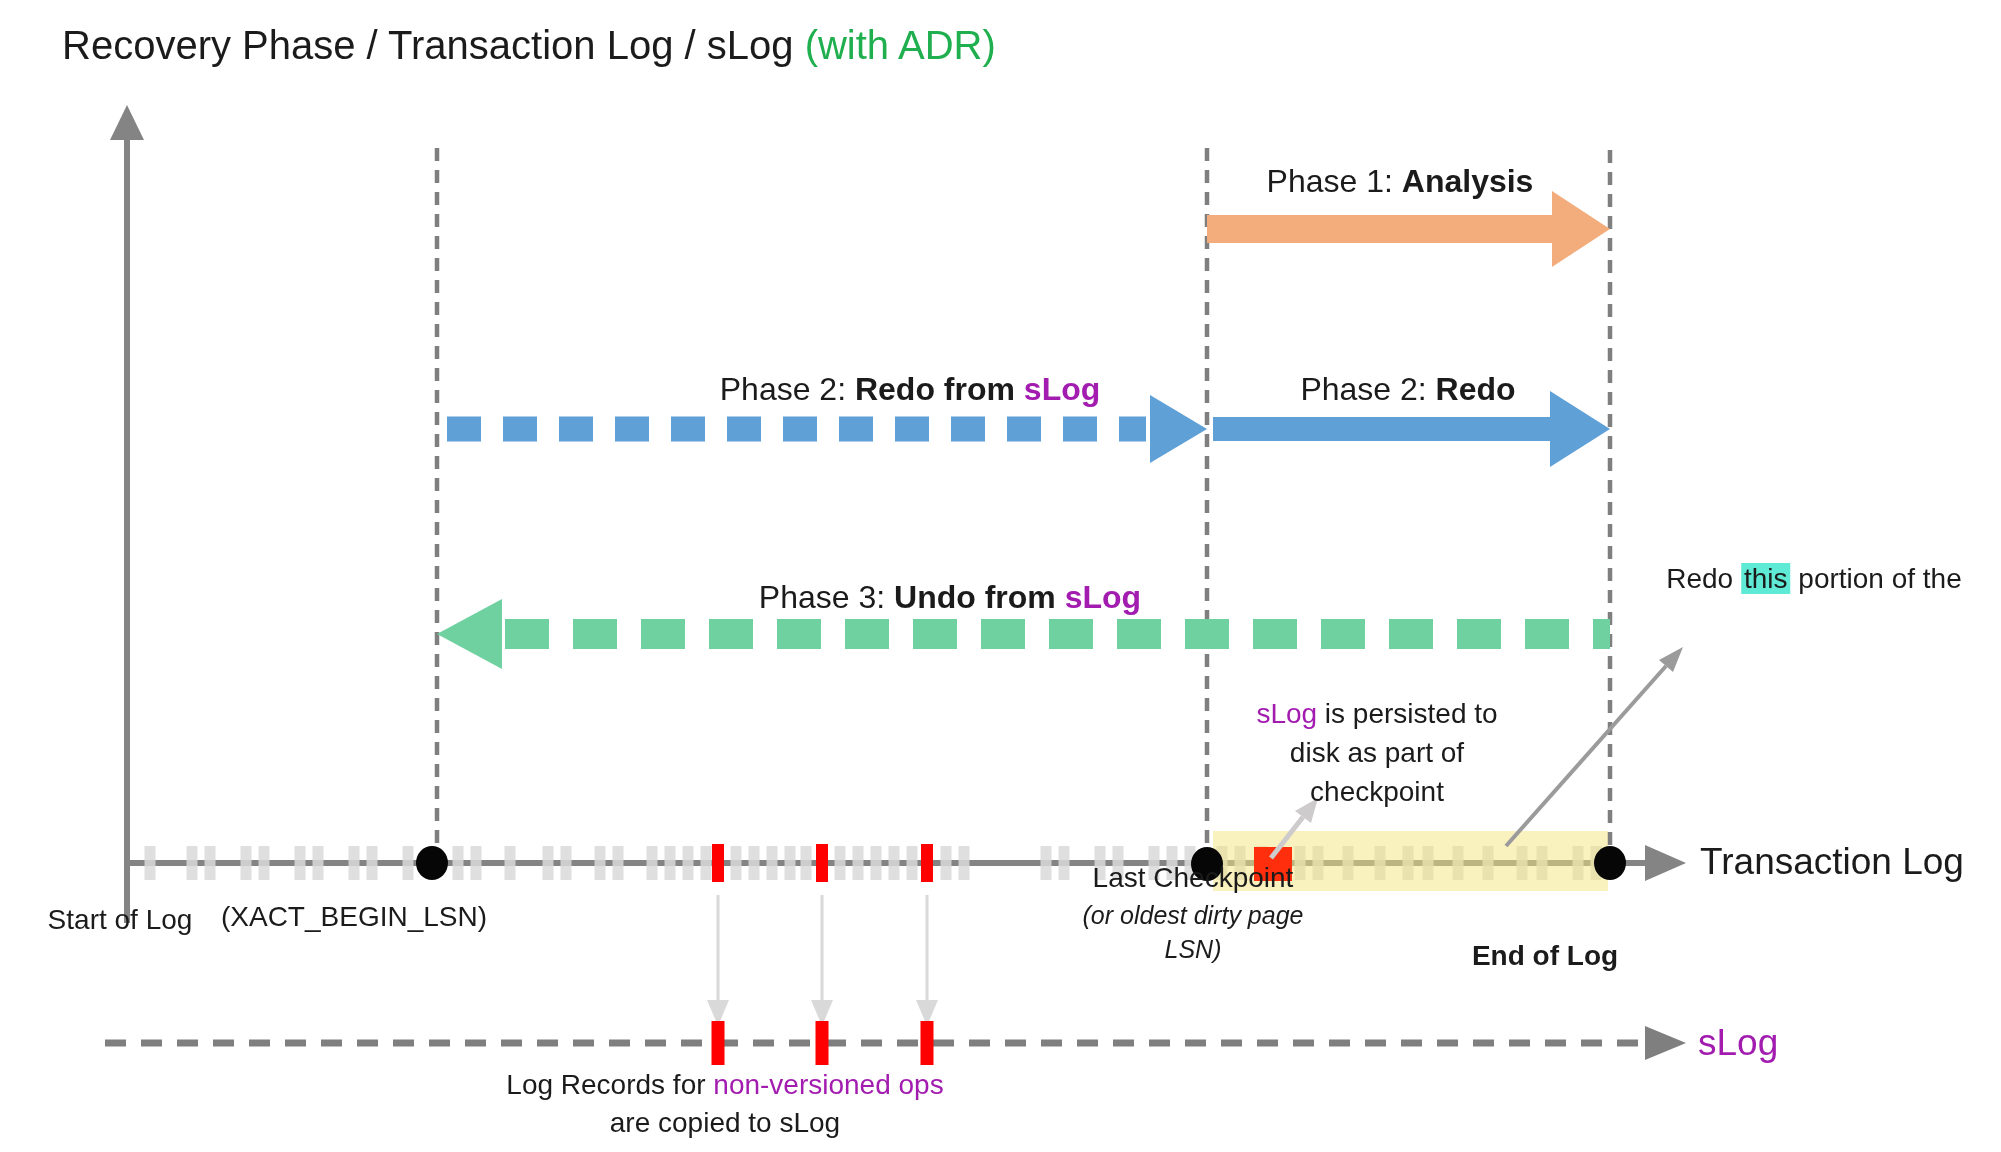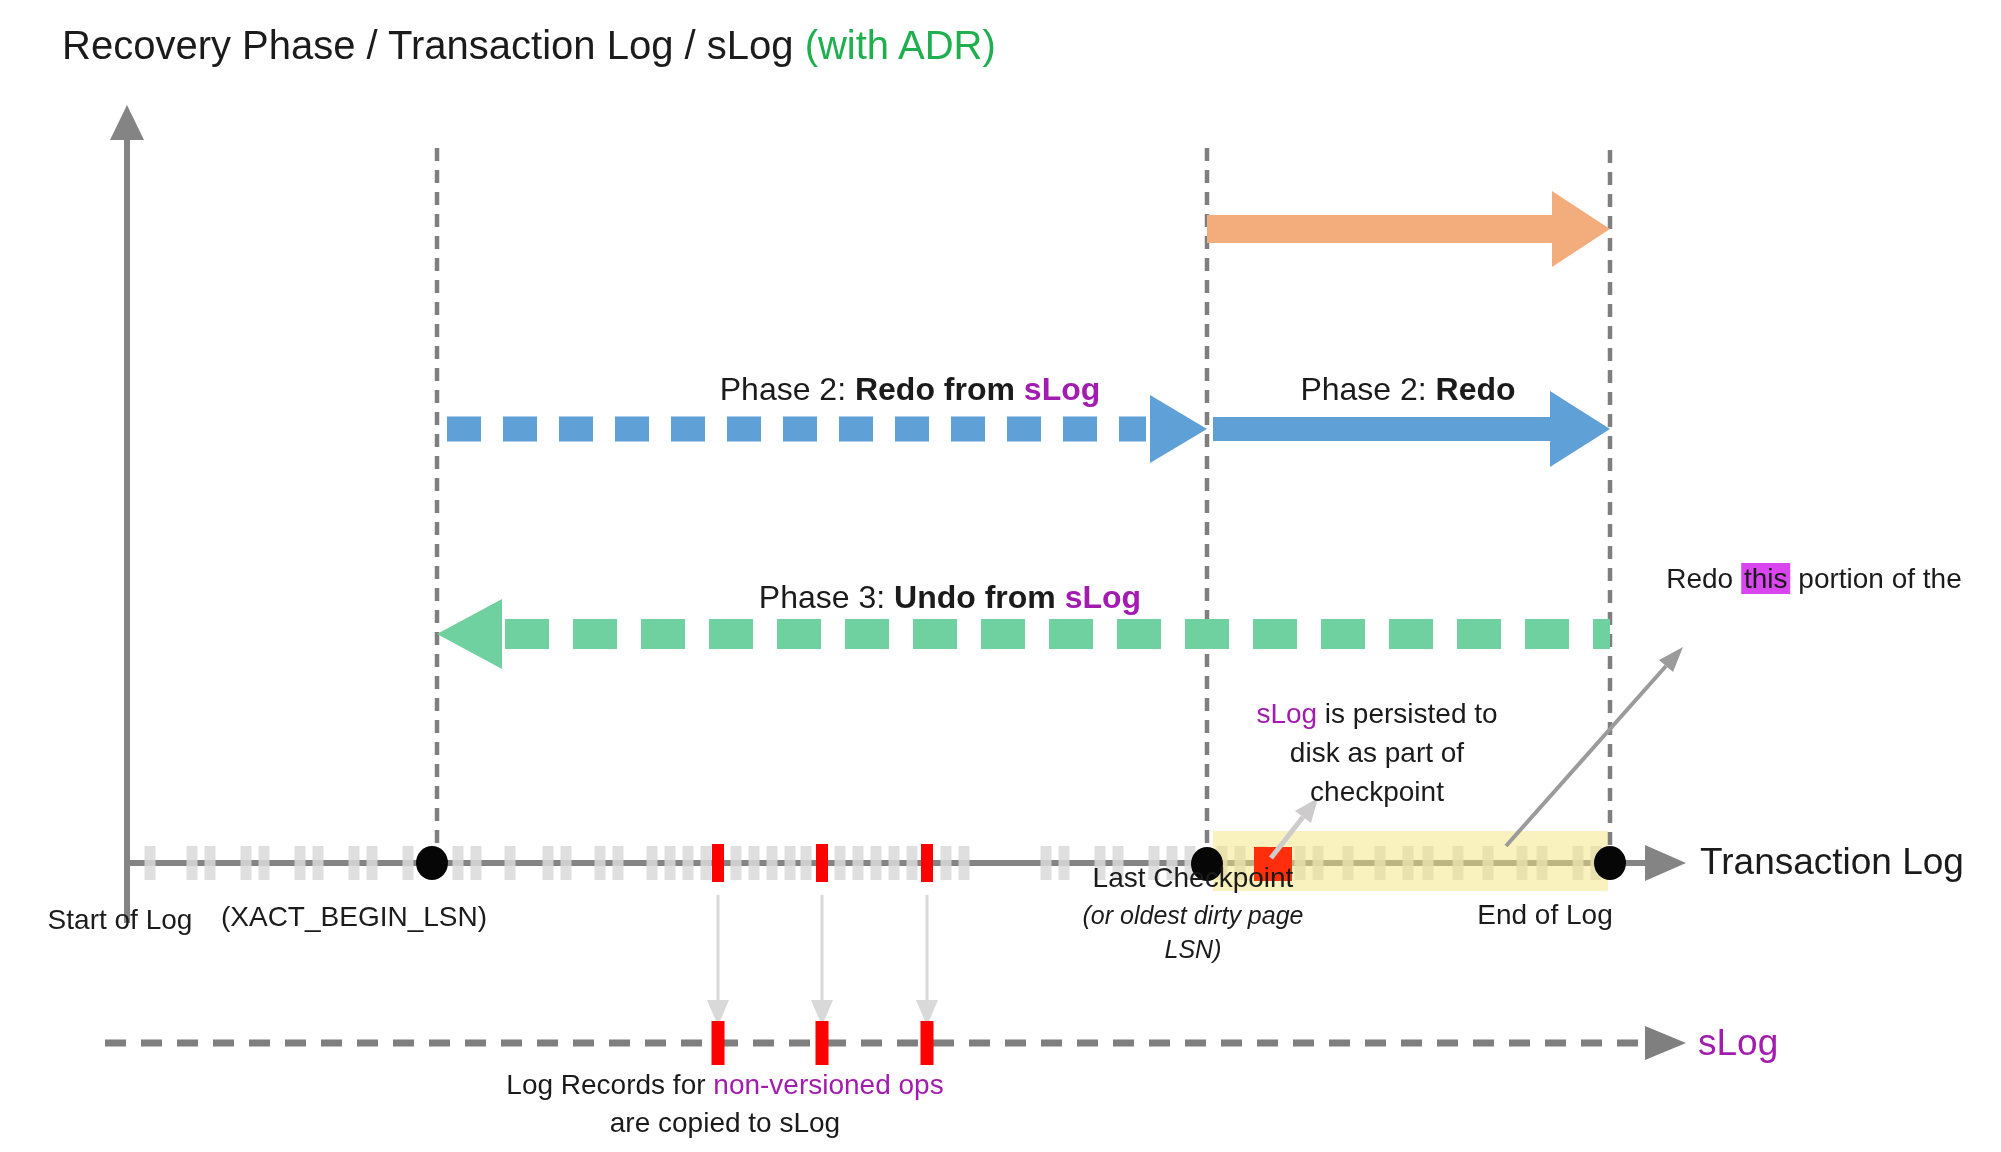--- a/index.html
+++ b/index.html
@@ -9,21 +9,21 @@
   .lbl{position:absolute;white-space:nowrap;color:#1b1b1b;}
   .ctr{transform:translateX(-50%);text-align:center;}
   .s28{font-size:28px;line-height:41px;}
   .s32{font-size:32px;line-height:42px;}
   .s37{font-size:37px;line-height:44px;}
   .s40{font-size:40px;line-height:50px;}
   .b{font-weight:700;}
   .red{color:#a21caf;}
   .grn{color:#1FAF4E;}
   .it{font-style:italic;font-size:25px;line-height:34px;}
-  .hl{background:#d946ef;padding:0 3px;}
+  .hl{background:#5eead4;padding:0 3px;}
 </style>
 </head>
 <body>
 
 <div id="stage">
 
   <svg width="2001" height="1152" viewBox="0 0 2001 1152">
 
     <line x1="127" y1="134" x2="127" y2="923" stroke="#848484" stroke-width="6"></line>
     <polygon points="127,105 110,140 144,140" fill="#848484"></polygon>
@@ -137,20 +137,23 @@
     <polygon points="1318,798 1311,823 1295,811" fill="#CDCBCB"></polygon>
 
     <line x1="1506" y1="846" x2="1666" y2="666" stroke="#9B9B9B" stroke-width="4"></line>
     <polygon points="1683,647 1673,672 1659,660" fill="#9B9B9B"></polygon>
   </svg>
 
   <div class="lbl s40" style="left:62px;top:20px;">
     <span>Recovery Phase / Transaction Log / sLog </span><span class="grn">(with ADR)</span>
   </div>
 
+  <div class="lbl s32 ctr" style="left:1400px;top:160px;">
+    <span>Phase 1: </span><span class="b">Analysis</span>
+  </div>
 
   <div class="lbl s32 ctr" style="left:910px;top:368px;">
     <span>Phase 2: </span><span class="b">Redo from </span><span class="b red">sLog</span>
   </div>
 
   <div class="lbl s32 ctr" style="left:1408px;top:368px;">
     <span>Phase 2: </span><span class="b">Redo</span>
   </div>
 
   <div class="lbl s32 ctr" style="left:936px;top:576px;margin-left:14px;">
@@ -172,21 +175,21 @@
   <div class="lbl s28 ctr" style="left:354px;top:896px;">
     <div>(XACT_BEGIN_LSN)</div>
   </div>
 
   <div class="lbl s28 ctr" style="left:1193px;top:857px;">
     <div>Last Checkpoint</div>
     <div class="it">(or oldest dirty page</div>
     <div class="it">LSN)</div>
   </div>
 
-  <div class="lbl s28 ctr" style="left:1545px;top:894px;">End of Log</div>
+  <div class="lbl s28 ctr" style="left:1545px;top:935px;font-weight:bold;">End of Log</div>
 
   <div class="lbl s37" style="left:1700px;top:840px;">Transaction Log</div>
 
   <div class="lbl s37 red" style="left:1698px;top:1021px;">sLog</div>
 
   <div class="lbl s28 ctr" style="left:725px;top:1066px;line-height:38px;text-align:center;">
     <div><span>Log Records for </span><span class="red">non-versioned ops</span></div>
     <div>are copied to sLog</div>
   </div>
 

